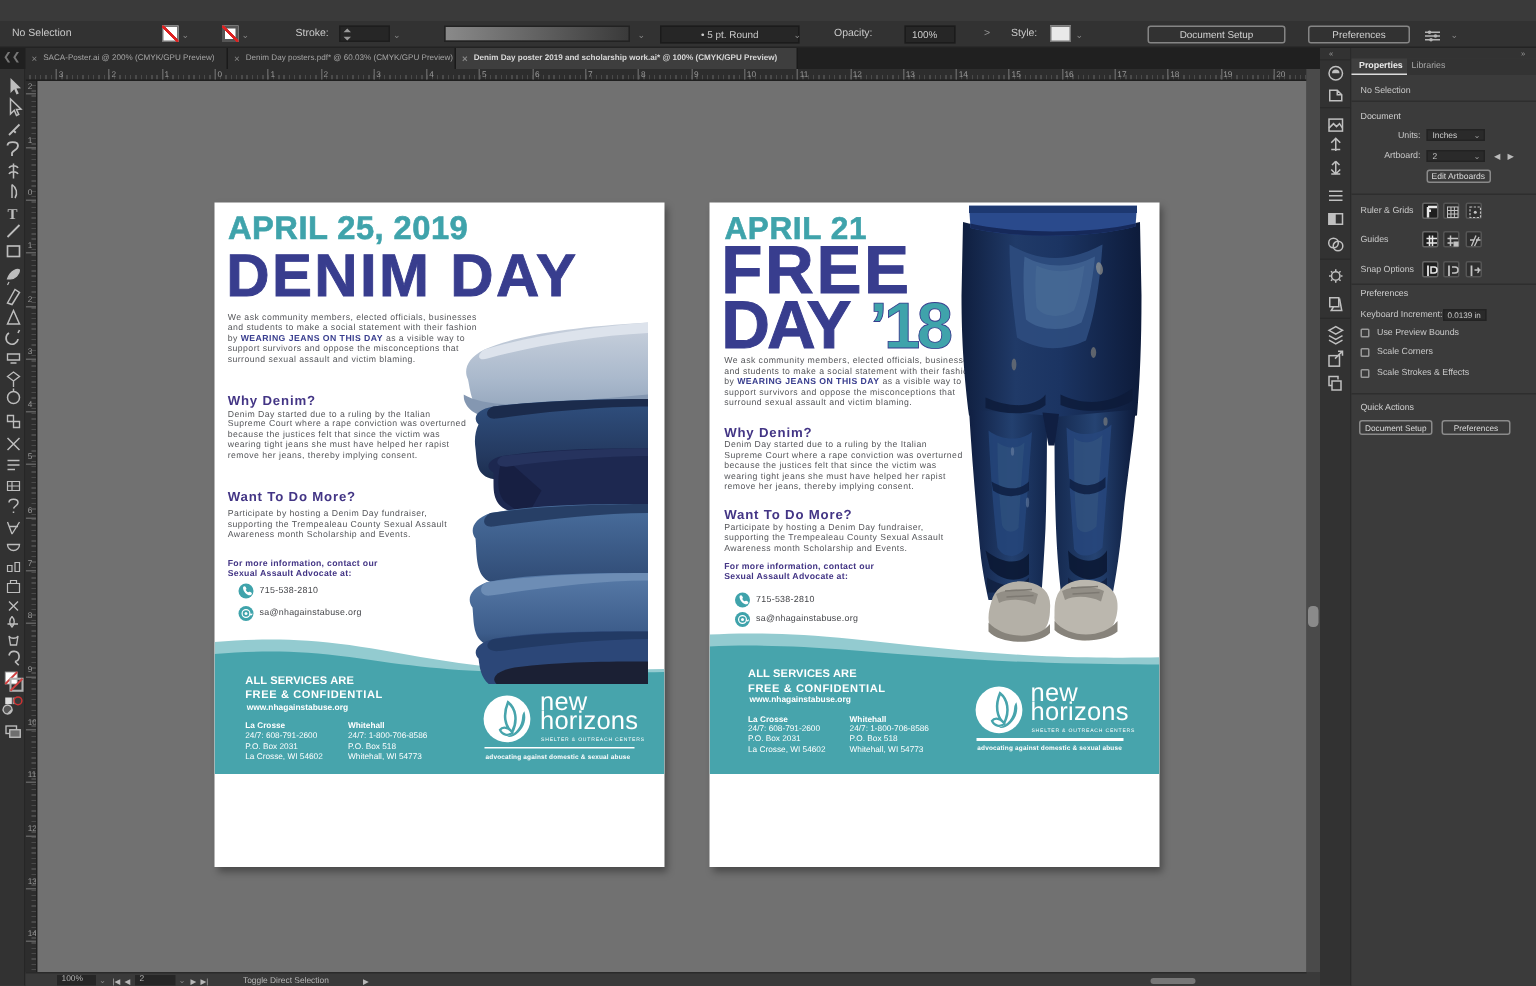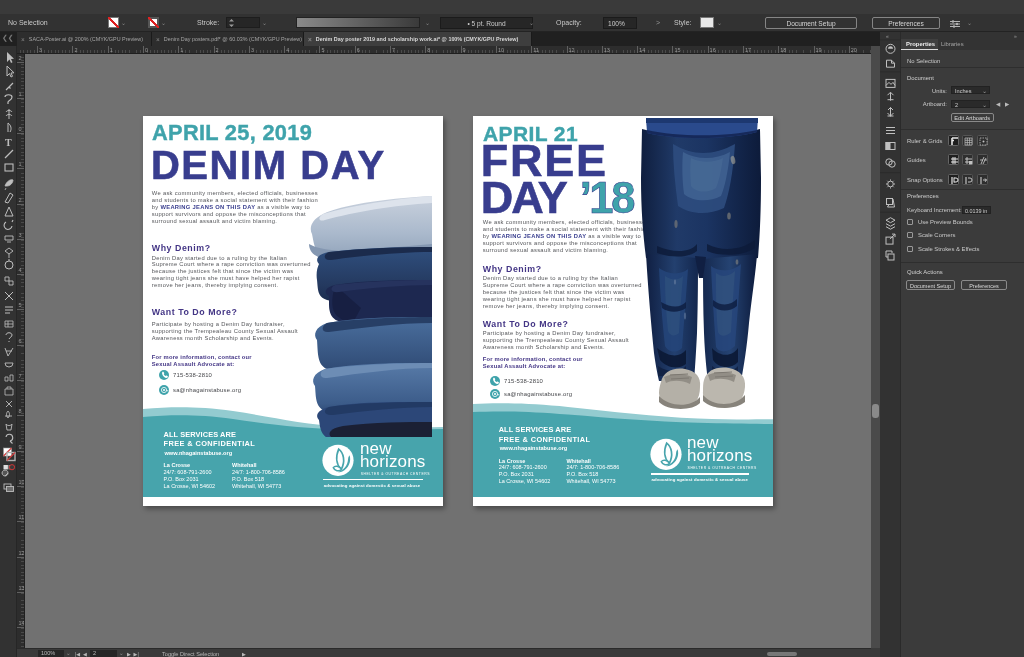--- a/index.html
+++ b/index.html
@@ -19,21 +19,21 @@
 .pba{background:#1f1f1f;border-color:#666;}
 
 #canvas{position:absolute;top:54px;left:25px;width:846px;height:594px;background:#717171;overflow:hidden;}
 
 #toolbar{position:absolute;top:46px;left:0;width:17px;height:611px;background:#323232;border-right:1px solid #262626;}
 
 #vscroll{position:absolute;top:46px;left:871px;width:9px;height:602px;background:#4a4a4a;}
 #iconstrip{position:absolute;top:32px;left:880px;width:21px;height:625px;background:#323232;border-right:1px solid #2a2a2a;}
 #panel{position:absolute;top:32px;left:901px;width:123px;height:625px;background:#3b3b3b;color:#c9c9c9;font-size:5.9px;}
 
-.poster{position:absolute;top:116px;width:300px;height:390px;background:#fff;box-shadow:2px 3px 5px rgba(0,0,0,0.35);overflow:hidden;}
+.poster{position:absolute;top:135px;width:300px;height:443px;background:#fff;box-shadow:2px 3px 5px rgba(0,0,0,0.35);overflow:hidden;}
 #poster1{left:143px;}
 #poster2{left:473px;}
 .teal{color:#3fa3ab;}
 .navy{color:#383d8e;}
 .ptitle1{position:absolute;left:9px;top:8px;font-size:21px;font-weight:bold;color:#3fa3ab;letter-spacing:0.5px;-webkit-text-stroke:0.4px #3fa3ab;}
 .bigtitle{position:absolute;left:8px;font-weight:bold;color:#383d8e;-webkit-text-stroke:0.6px #383d8e;}
 .body{position:absolute;color:#55565a;font-size:5.8px;line-height:6.9px;letter-spacing:0.3px;white-space:nowrap;}
 .bhead{position:absolute;font-size:8.8px;font-weight:bold;color:#433585;letter-spacing:0.55px;}
 .cinfo{position:absolute;font-size:5.8px;font-weight:bold;color:#433585;line-height:7.4px;letter-spacing:0.2px;}
 .crow{position:absolute;font-size:5.9px;color:#45464a;letter-spacing:0.2px;}

